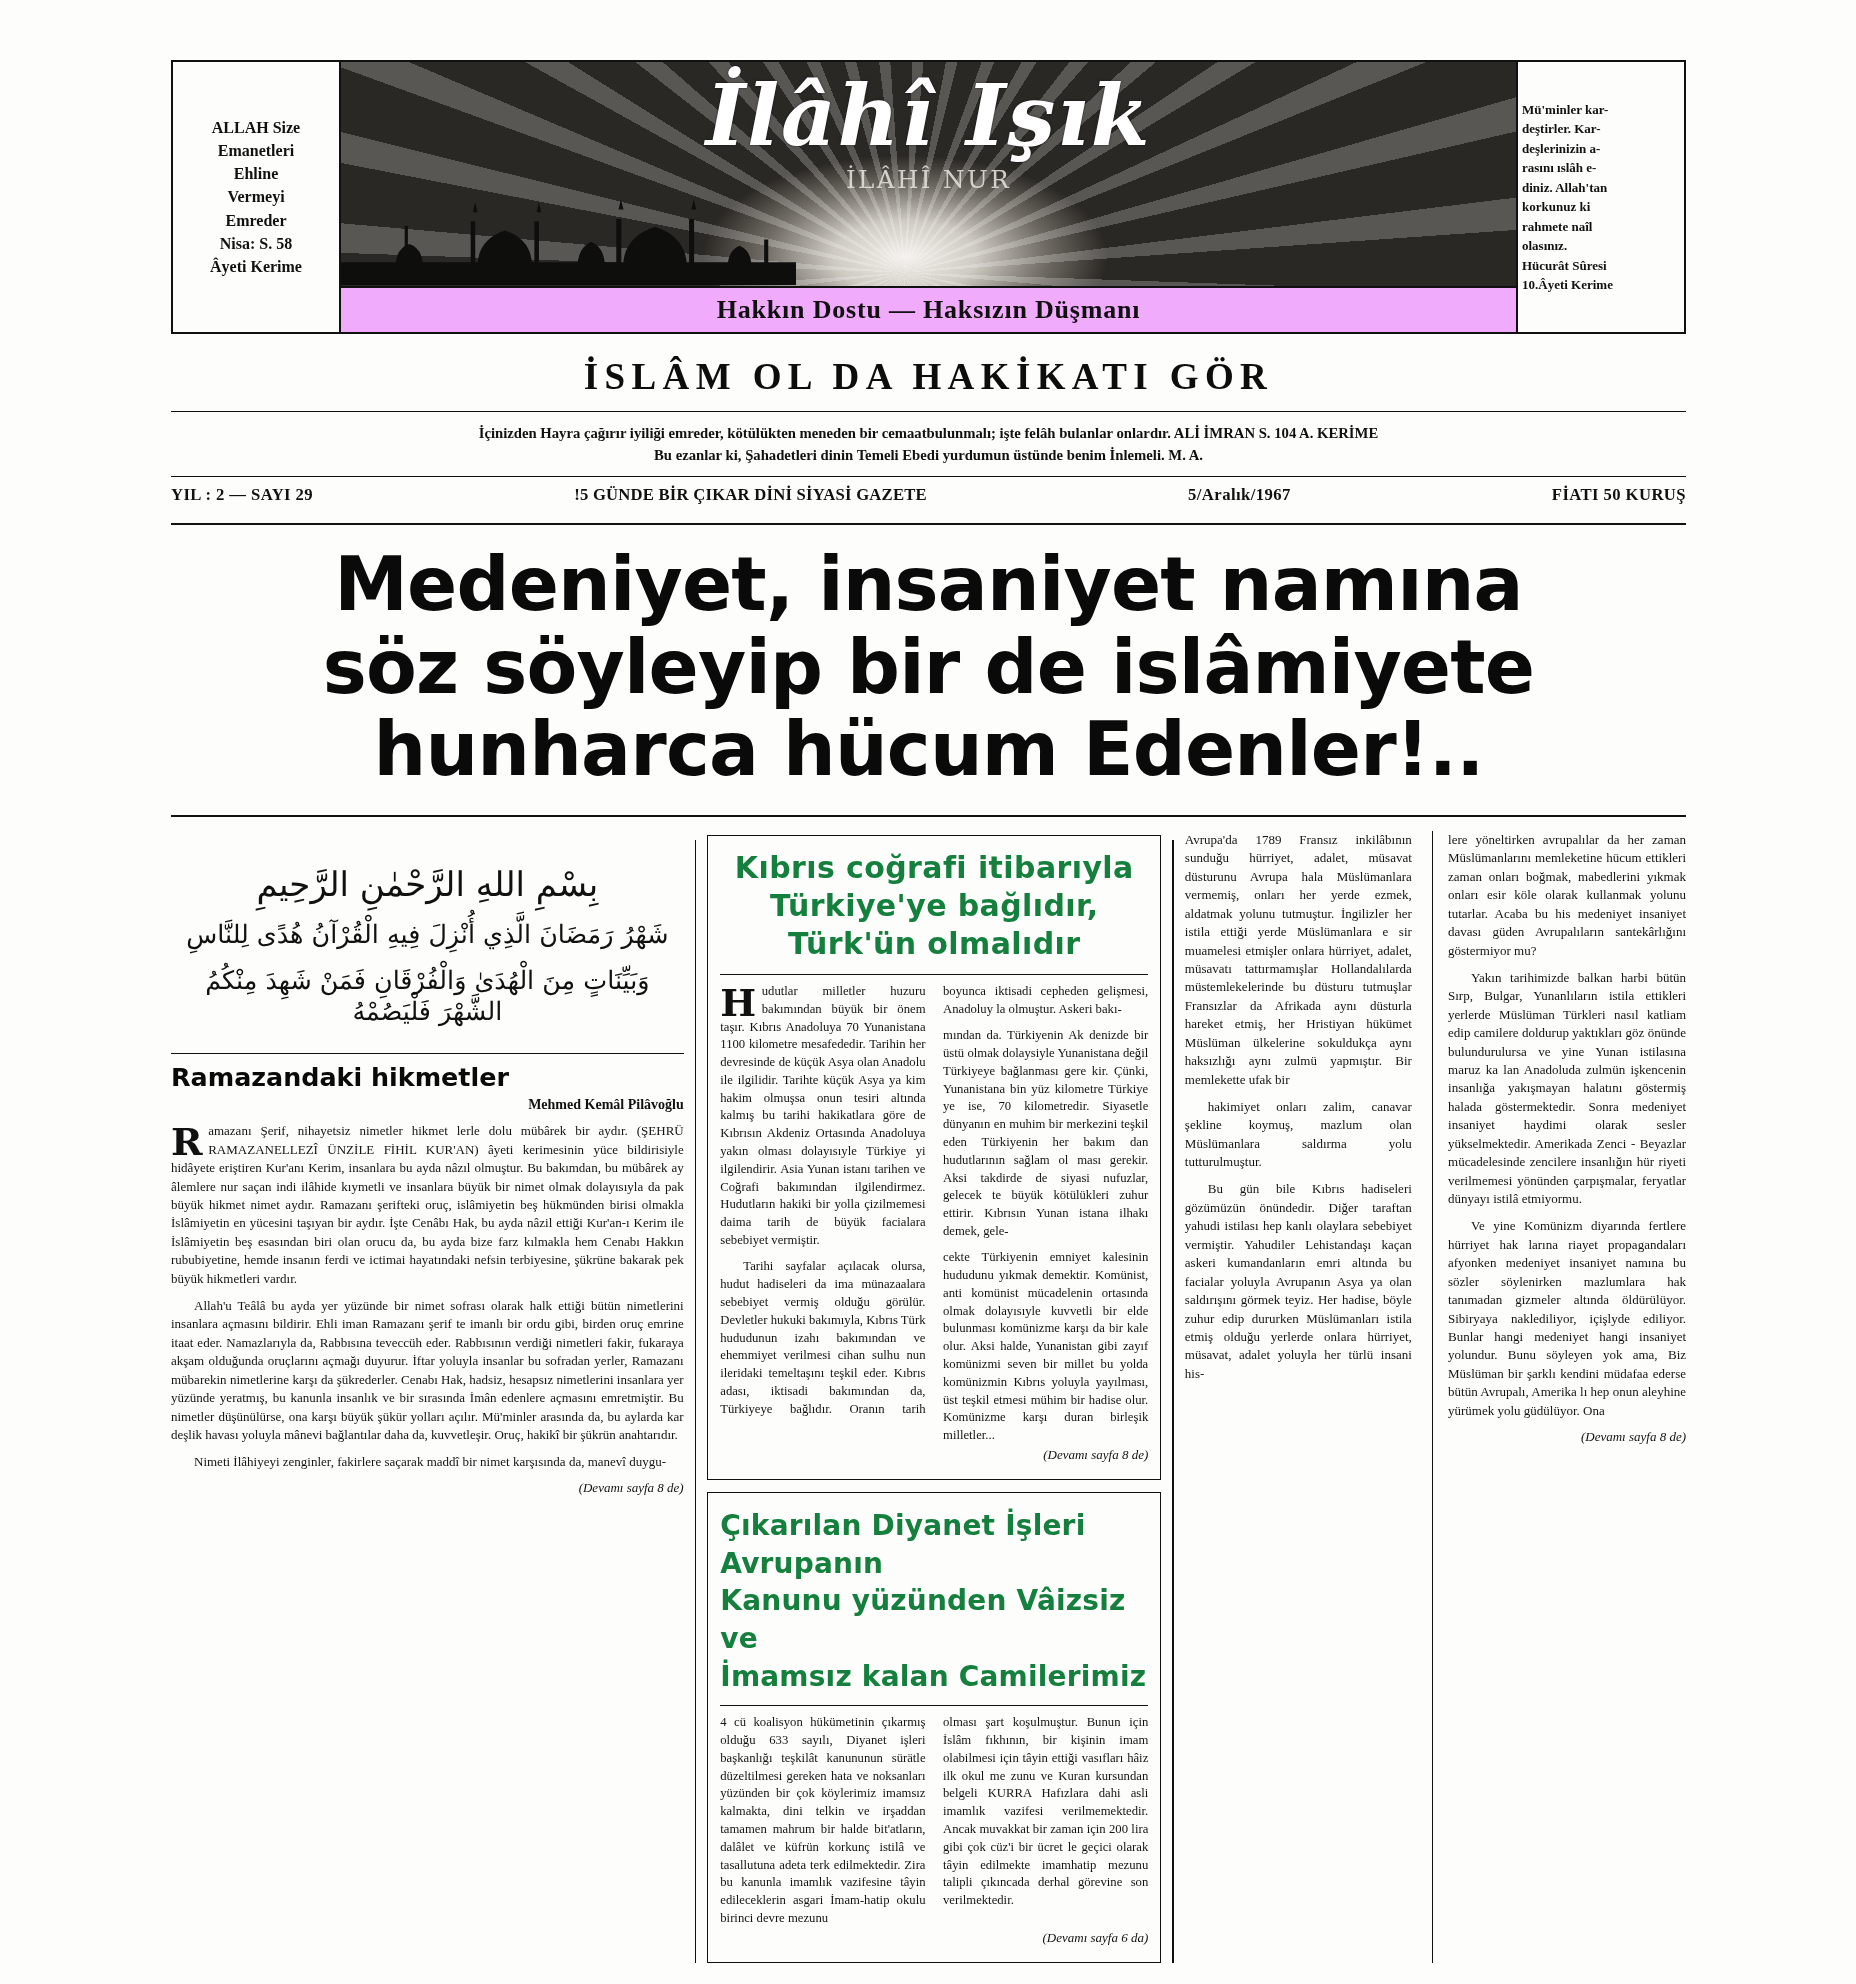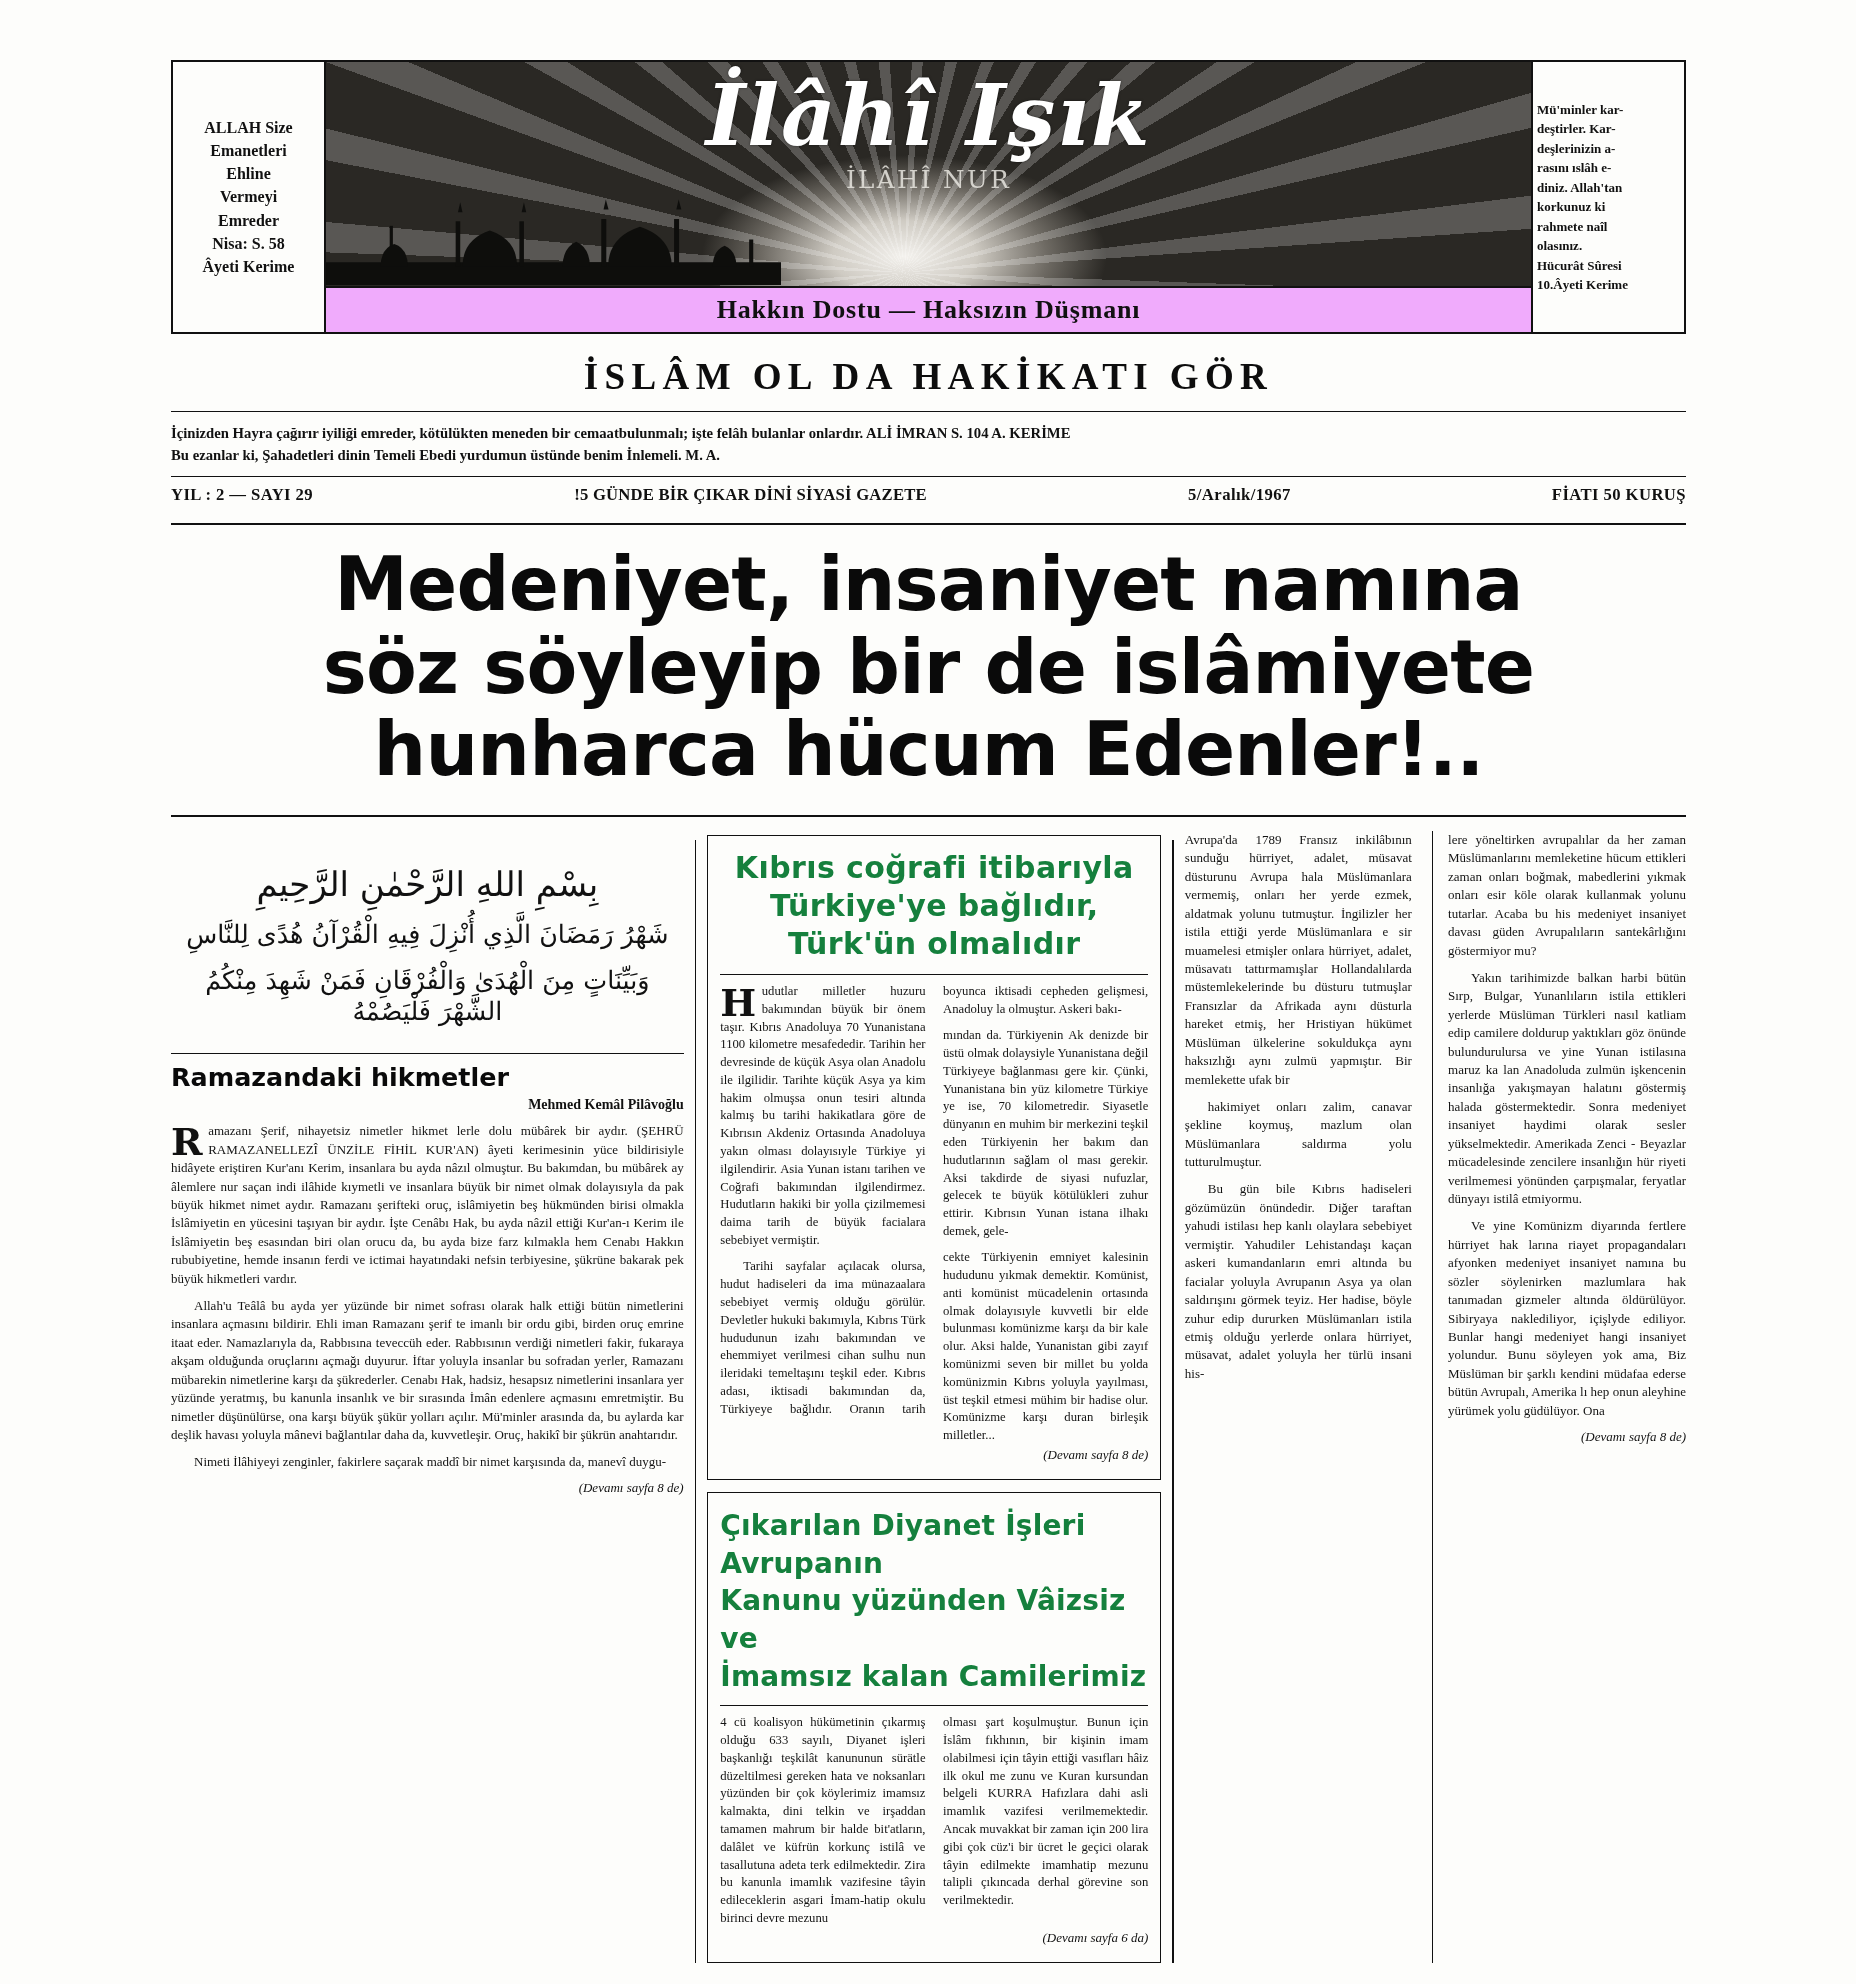--- a/index.html
+++ b/index.html
@@ -25,21 +25,21 @@
 
   
   .masthead {
     display: flex;
     align-items: stretch;
     margin: 60px 171px 0 171px;
     gap: 0;
   }
   .mast-left, .mast-right {
     border: 2px solid #111;
-    width: 155px;
+    width: 170px;
     box-sizing: border-box;
     display: flex;
     flex-direction: column;
     align-items: center;
     justify-content: center;
     padding: 8px 4px;
   }
   .mast-left div, .mast-right div {
     font-family: "Liberation Serif", serif;
     font-weight: bold;
@@ -140,20 +140,21 @@
   .hr-thin {
     border-top: 1.6px solid #111;
     margin: 13.5px 171px 0 171px;
   }
   .hr-thin2 {
     border-top: 1.2px solid #111;
     margin: 8.7px 171px 0 171px;
   }
   .ayet-lines {
     margin: 9.5px 171px 0 171px;
+    text-align: center;
   }
   .ayet-lines div {
     font-family: "Liberation Serif", serif;
     font-weight: bold;
     font-size: 14.7px;
     line-height: 1.55;
     color: #111;
   }
   .issue-bar {
     margin: 8px 171px 12px 171px;

